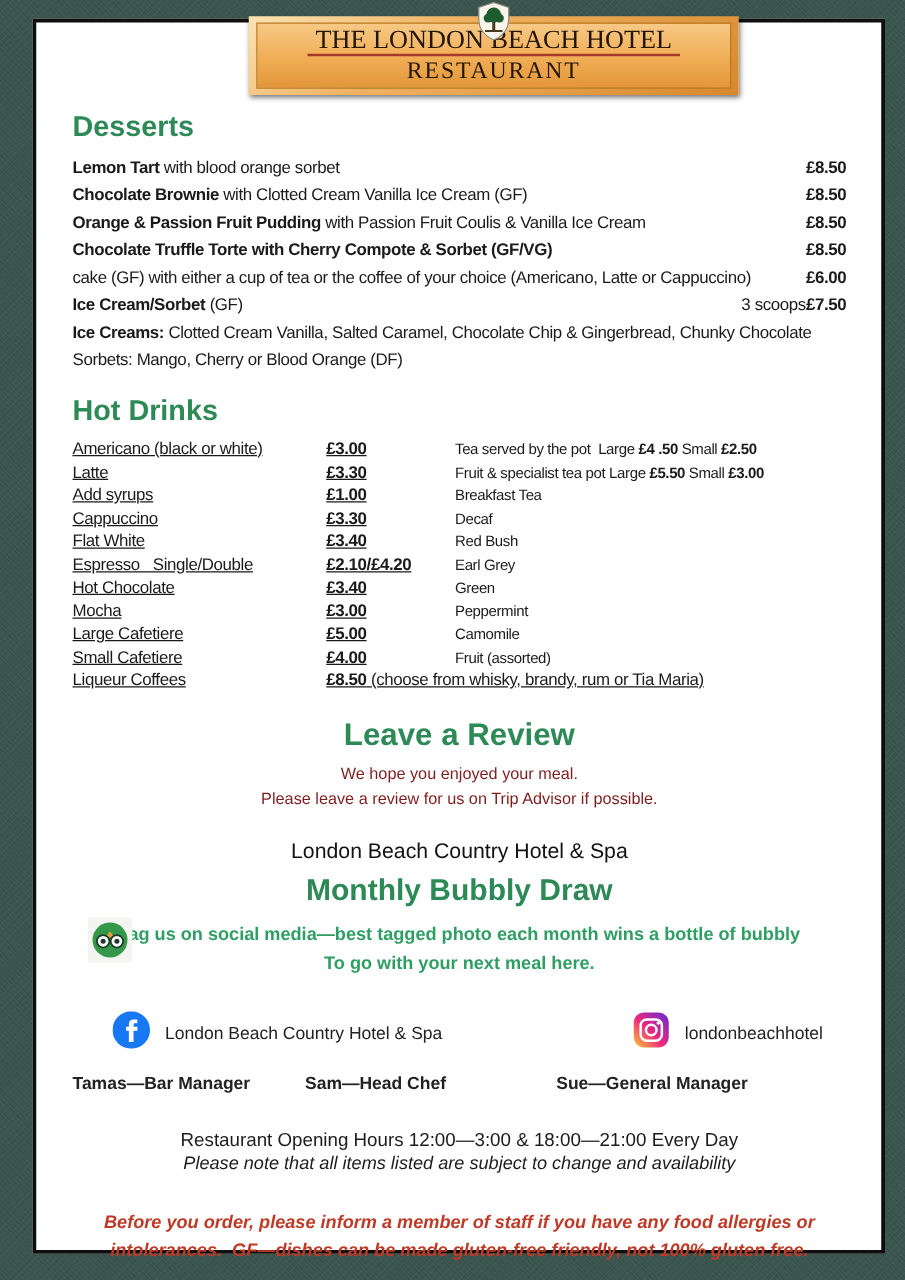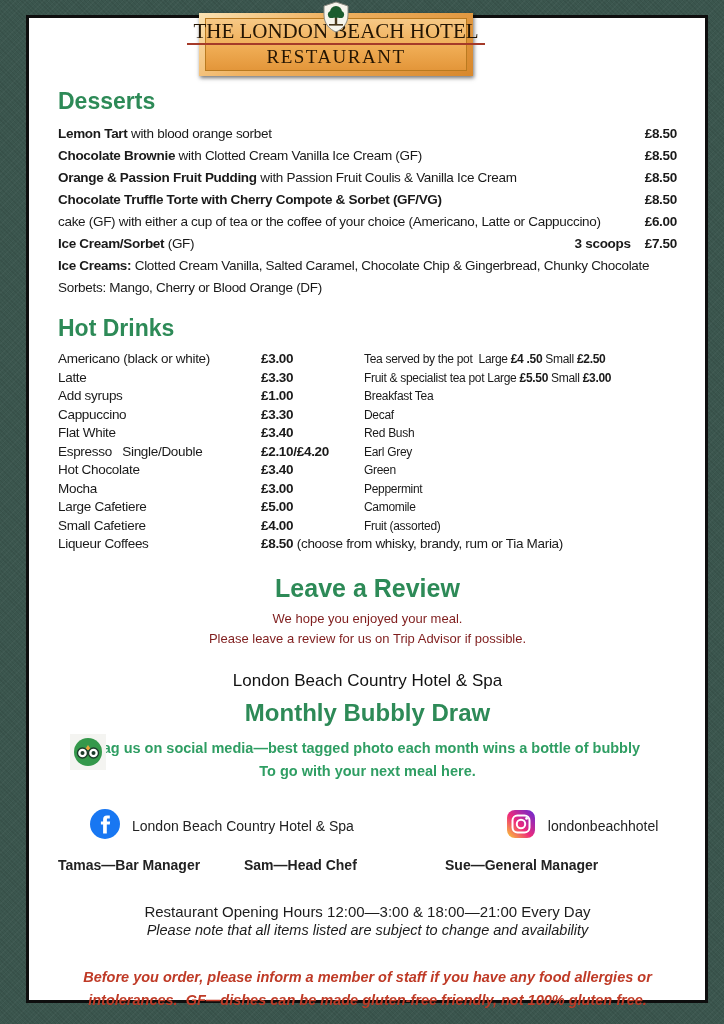--- a/index.html
+++ b/index.html
@@ -12,21 +12,21 @@
     font-family:"Liberation Sans", sans-serif;
     color:#1a1a1a;
   }
   .card{
     position:absolute;left:26px;top:15px;width:682px;height:988px;
     background:#fff;border:3px solid #0e0e0e;box-sizing:border-box;
     padding:58px 28px 12px 29px;
   }
   
   .plaque{
-    position:absolute;left:199px;top:13px;width:274px;height:63px;z-index:5;
+    position:absolute;left:199px;top:13px;width:392px;height:63px;z-index:5;
     background:linear-gradient(145deg,#fbe3b3 0%,#f0b363 35%,#d8882c 100%);
     box-shadow:1px 2px 4px rgba(0,0,0,.55);
     padding:5px 6px;box-sizing:border-box;
   }
   .plaque-inner{
     width:100%;height:100%;box-sizing:border-box;
     background:linear-gradient(180deg,#f7c986 0%,#f0ad55 55%,#e3963a 100%);
     border:1px solid #b97a20;
     display:flex;flex-direction:column;align-items:center;justify-content:center;
   }
@@ -38,25 +38,25 @@
     font-family:"Liberation Serif", serif;font-size:19px;color:#241503;
     margin-top:1px;letter-spacing:1.5px;white-space:nowrap;
   }
   .crest{position:absolute;left:50%;top:-12px;transform:translateX(-50%);z-index:6;}
   
   .section-h{font-size:23px;font-weight:bold;color:#2d8a57;margin:12px 0 8px;}
   .m-row{display:flex;align-items:flex-end;line-height:22px;font-size:13.5px;letter-spacing:-0.3px;white-space:nowrap;}
   .m-text{flex:1 1 auto;overflow:visible;}
   .m-line{line-height:22px;font-size:13.5px;letter-spacing:-0.3px;white-space:nowrap;}
   .m-price{font-weight:bold;margin-left:8px;}
-  .m-qual{font-weight:bold;margin-right:14px;}
+  .m-qual{font-weight:normal;}
   b{font-weight:bold;}
   
   .hd-cols{display:flex;margin-top:4px;}
-  .hd-left{width:306px;flex:0 0 306px;}
+  .hd-left{width:306px;flex:0 0 306px;text-decoration:underline;}
   .hd-right{flex:1 1 auto;}
   .hd-row{display:flex;line-height:18.5px;font-size:13.5px;letter-spacing:-0.3px;white-space:nowrap;}
   .hd-name{width:203px;flex:0 0 203px;}
   .hd-price{font-weight:bold;}
   .hd-note{font-weight:normal;}
   .hd-rrow{line-height:18.5px;font-size:12px;letter-spacing:-0.3px;white-space:nowrap;}
   
   .center{text-align:center;}
   .review-h{font-size:25px;font-weight:bold;color:#2d8a57;margin:20px 0 6px;}
   .review-line{font-size:13px;line-height:20px;color:#7f1d1d;}

